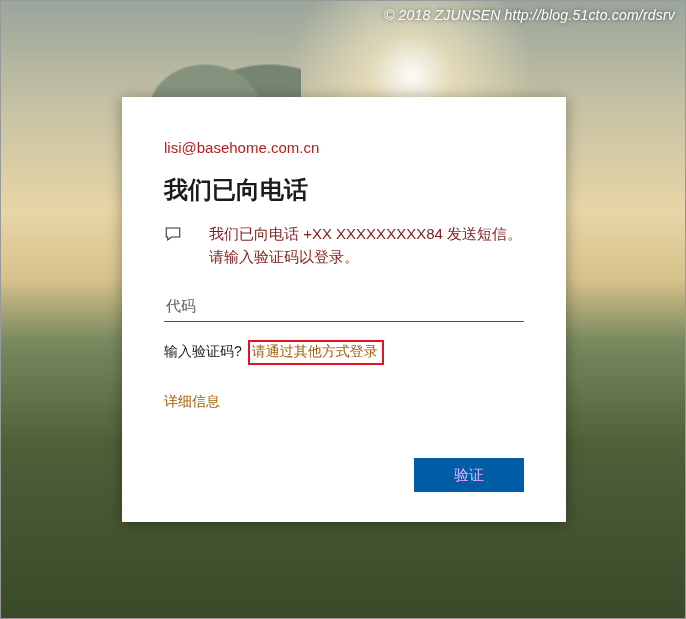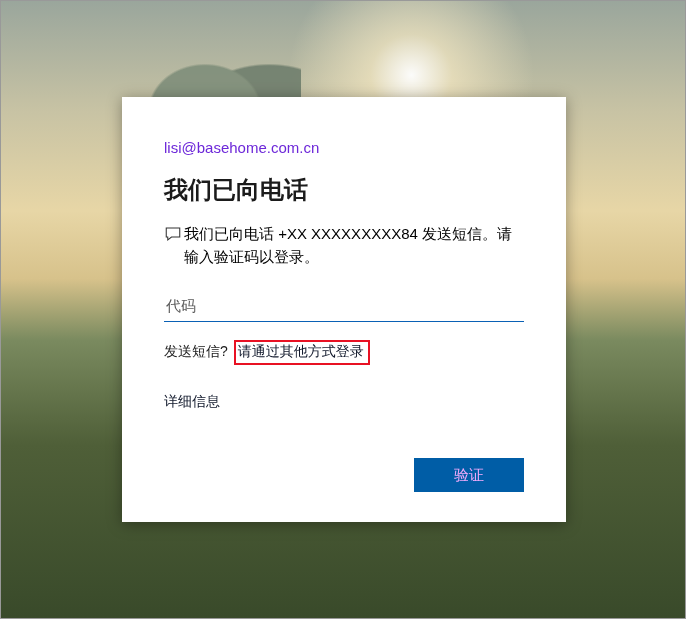--- a/index.html
+++ b/index.html
@@ -13,61 +13,62 @@
     }
     .mountain { position:absolute; left:140px; top:30px; width:160px; height:80px;
       background:radial-gradient(ellipse at 40% 100%,#7c8c78 0%,#7c8c78 40%,transparent 42%),
                  radial-gradient(ellipse at 80% 100%,#6b7b6a 0%,#6b7b6a 40%,transparent 42%);
       filter:blur(0.5px); opacity:.85; }
     .watermark { position:absolute; top:6px; left:0; right:10px; text-align:right;
       color:#fff; font-size:14px; font-style:italic; font-weight:500;
       text-shadow:0 0 4px rgba(0,0,0,.6); letter-spacing:.2px; }
     .card { position:absolute; left:121px; top:96px; width:444px; height:425px;
       background:#fff; box-shadow:0 2px 14px rgba(0,0,0,.35); padding:42px 42px 28px 42px; }
-    .identity { font-size:15px; color:#6d28d9; margin-bottom:18px; }
+    .identity { font-size:15px; color:#b91c1c; margin-bottom:18px; }
     .title { font-size:24px; font-weight:600; color:#1b1b1b; margin-bottom:16px; }
-    .msgrow { display:flex; gap:0; font-size:15px; color:#000000; line-height:1.55; margin-bottom:22px; }
+    .msgrow { display:flex; gap:25px; font-size:15px; color:#7f1d1d; line-height:1.55; margin-bottom:22px; }
     .sms-icon { flex:0 0 20px; margin-top:3px; }
     .sms-icon svg { width:18px; height:18px; stroke:#333; fill:none; stroke-width:1.4; }
     .code-input { width:100%; border:none; border-bottom:1px solid #0a61b5; font-size:15px;
       padding:6px 2px 7px 2px; outline:none; color:#be185d; background:transparent; }
     .code-input::placeholder { color:#5b5b5b; }
     .below { margin-top:18px; font-size:14px; color:#1b1b1b; }
     .inline { display:inline; }
-    .link { color:#0f172a; cursor:pointer; }
+    .link { color:#a16207; cursor:pointer; }
     .redbox { border:2px solid #e81123; padding:1px 4px 2px 2px; margin-left:2px; display:inline-block; }
     .more { margin-top:28px; }
     .btnrow { position:absolute; right:42px; bottom:30px; }
     .btn { min-width:110px; height:34px; padding:0 22px; background:#005da6; color:#f0abfc;
       border:none; font-size:15px; cursor:pointer; }
   </style>
 </head>
 <body>
 
 <div class="stage">
   <div class="bg"></div>
   <div class="mountain"></div>
+  <div class="watermark">© 2018 ZJUNSEN http://blog.51cto.com/rdsrv</div>
 
   <div class="card">
     <div class="identity">lisi@basehome.com.cn</div>
     <div class="title">我们已向电话</div>
 
     <div class="msgrow">
       <span class="sms-icon">
         <svg viewBox="0 0 24 24">
             <path d="M3 4h18v12H10l-5 4v-4H3z"></path>
           </svg>
       </span>
       <span>我们已向电话 +XX XXXXXXXXX84 发送短信。请输入验证码以登录。</span>
     </div>
 
     <input class="code-input" type="text" placeholder="代码" style="">
 
     <div class="below">
-      <span class="inline">发送短信?</span>
+      <span class="inline">输入验证码?</span>
       <span class="redbox">
         <span class="link">请通过其他方式登录</span>
       </span>
     </div>
 
     <div class="below more">
       <span class="link">详细信息</span>
     </div>
 
     <div class="btnrow">

